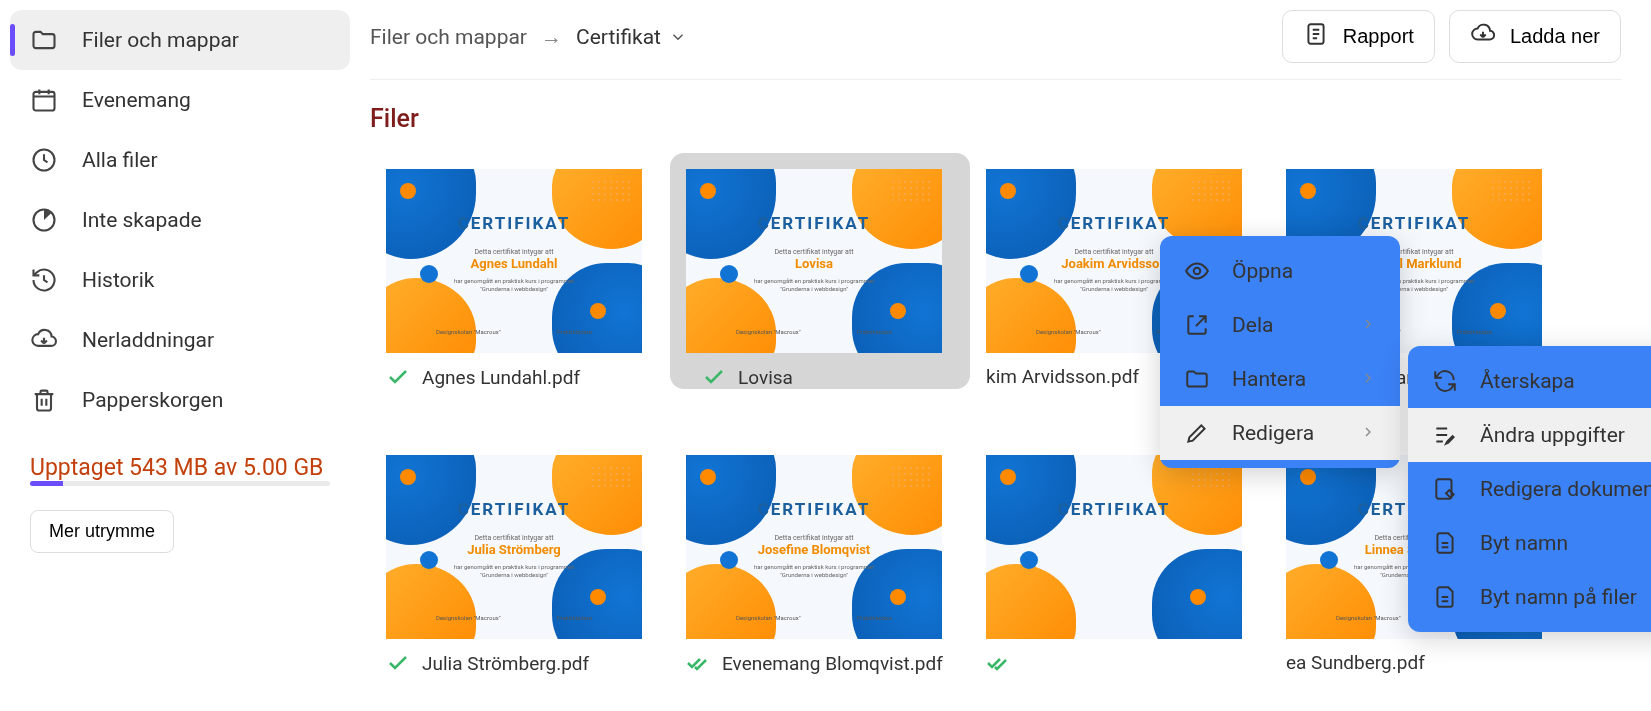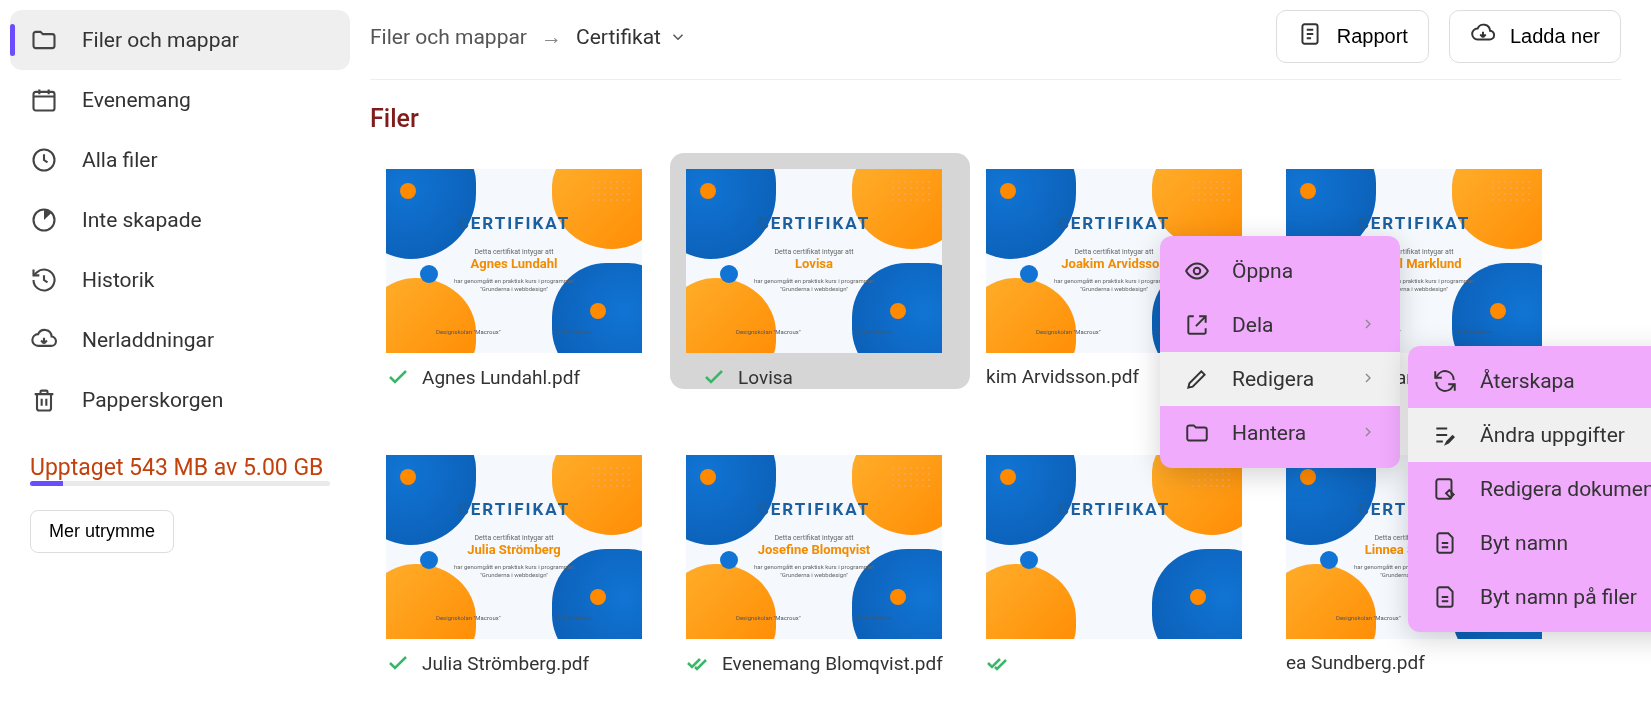--- a/index.html
+++ b/index.html
@@ -107,21 +107,21 @@
 .breadcrumb .arrow { color: #888; }
 .breadcrumb .current {
   color: #333;
   display: flex;
   align-items: center;
   gap: 8px;
   cursor: pointer;
 }
 .top-actions {
   display: flex;
-  gap: 20px;
+  gap: 14px;
 }
 .top-btn {
   display: flex;
   align-items: center;
   gap: 14px;
   padding: 10px 20px;
   border: 1px solid #ddd;
   border-radius: 10px;
   font-size: 20px;
   background: #fff;
@@ -238,21 +238,21 @@
 }
 .status-icon {
   width: 24px; height: 24px; flex-shrink: 0;
 }
 .status-icon.check svg { stroke: #39b768; }
 .status-icon.x svg { stroke: #e53935; }
 
 
 .menu {
   position: absolute;
-  background: #f0abfc;
+  background: #3b82f6;
   border-radius: 12px;
   box-shadow: 0 6px 28px rgba(0,0,0,0.18);
   padding: 8px 0;
   z-index: 100;
 }
 .menu-item {
   display: flex;
   align-items: center;
   gap: 22px;
   padding: 14px 24px;
@@ -643,42 +643,42 @@
       <span class="mi-icon">
           <svg viewBox="0 0 24 24" fill="none" stroke="#333" stroke-width="1.8">
             <path d="M14 4h6v6M20 4l-9 9M9 4H5a1 1 0 0 0-1 1v14a1 1 0 0 0 1 1h14a1 1 0 0 0 1-1v-4"></path>
           </svg>
         </span>
       <span>Dela</span>
       <span class="chev"><svg width="16" height="16" viewBox="0 0 24 24" fill="none" stroke="#888" stroke-width="2">
             <path d="M9 6l6 6-6 6"></path>
           </svg></span>
     </div>
+    <div class="menu-item">
+      <span class="mi-icon">
+          <svg viewBox="0 0 24 24" fill="none" stroke="#333" stroke-width="1.8">
+            <path d="M3 7a2 2 0 0 1 2-2h4l2 2h8a2 2 0 0 1 2 2v8a2 2 0 0 1-2 2H5a2 2 0 0 1-2-2V7z"></path>
+          </svg>
+        </span>
+      <span>Hantera</span>
+      <span class="chev"><svg width="16" height="16" viewBox="0 0 24 24" fill="none" stroke="#888" stroke-width="2">
+            <path d="M9 6l6 6-6 6"></path>
+          </svg></span>
+    </div>
     <div class="menu-item hover">
       <span class="mi-icon">
           <svg viewBox="0 0 24 24" fill="none" stroke="#333" stroke-width="1.8">
             <path d="M4 20l4-1 11-11-3-3L5 16l-1 4z"></path>
           </svg>
         </span>
       <span>Redigera</span>
       <span class="chev"><svg width="16" height="16" viewBox="0 0 24 24" fill="none" stroke="#888" stroke-width="2">
             <path d="M9 6l6 6-6 6"></path>
           </svg></span>
     </div>
-    <div class="menu-item">
-      <span class="mi-icon">
-          <svg viewBox="0 0 24 24" fill="none" stroke="#333" stroke-width="1.8">
-            <path d="M3 7a2 2 0 0 1 2-2h4l2 2h8a2 2 0 0 1 2 2v8a2 2 0 0 1-2 2H5a2 2 0 0 1-2-2V7z"></path>
-          </svg>
-        </span>
-      <span>Hantera</span>
-      <span class="chev"><svg width="16" height="16" viewBox="0 0 24 24" fill="none" stroke="#888" stroke-width="2">
-            <path d="M9 6l6 6-6 6"></path>
-          </svg></span>
-    </div>
   </div>
 
   <div class="menu menu2">
     <div class="menu-item">
       <span class="mi-icon">
           <svg viewBox="0 0 24 24" fill="none" stroke="#333" stroke-width="1.8">
             <path d="M20 11A8 8 0 0 0 5 7l-2 2M4 13a8 8 0 0 0 15 4l2-2"></path>
             <path d="M3 3v6h6M21 21v-6h-6"></path>
           </svg>
         </span>

